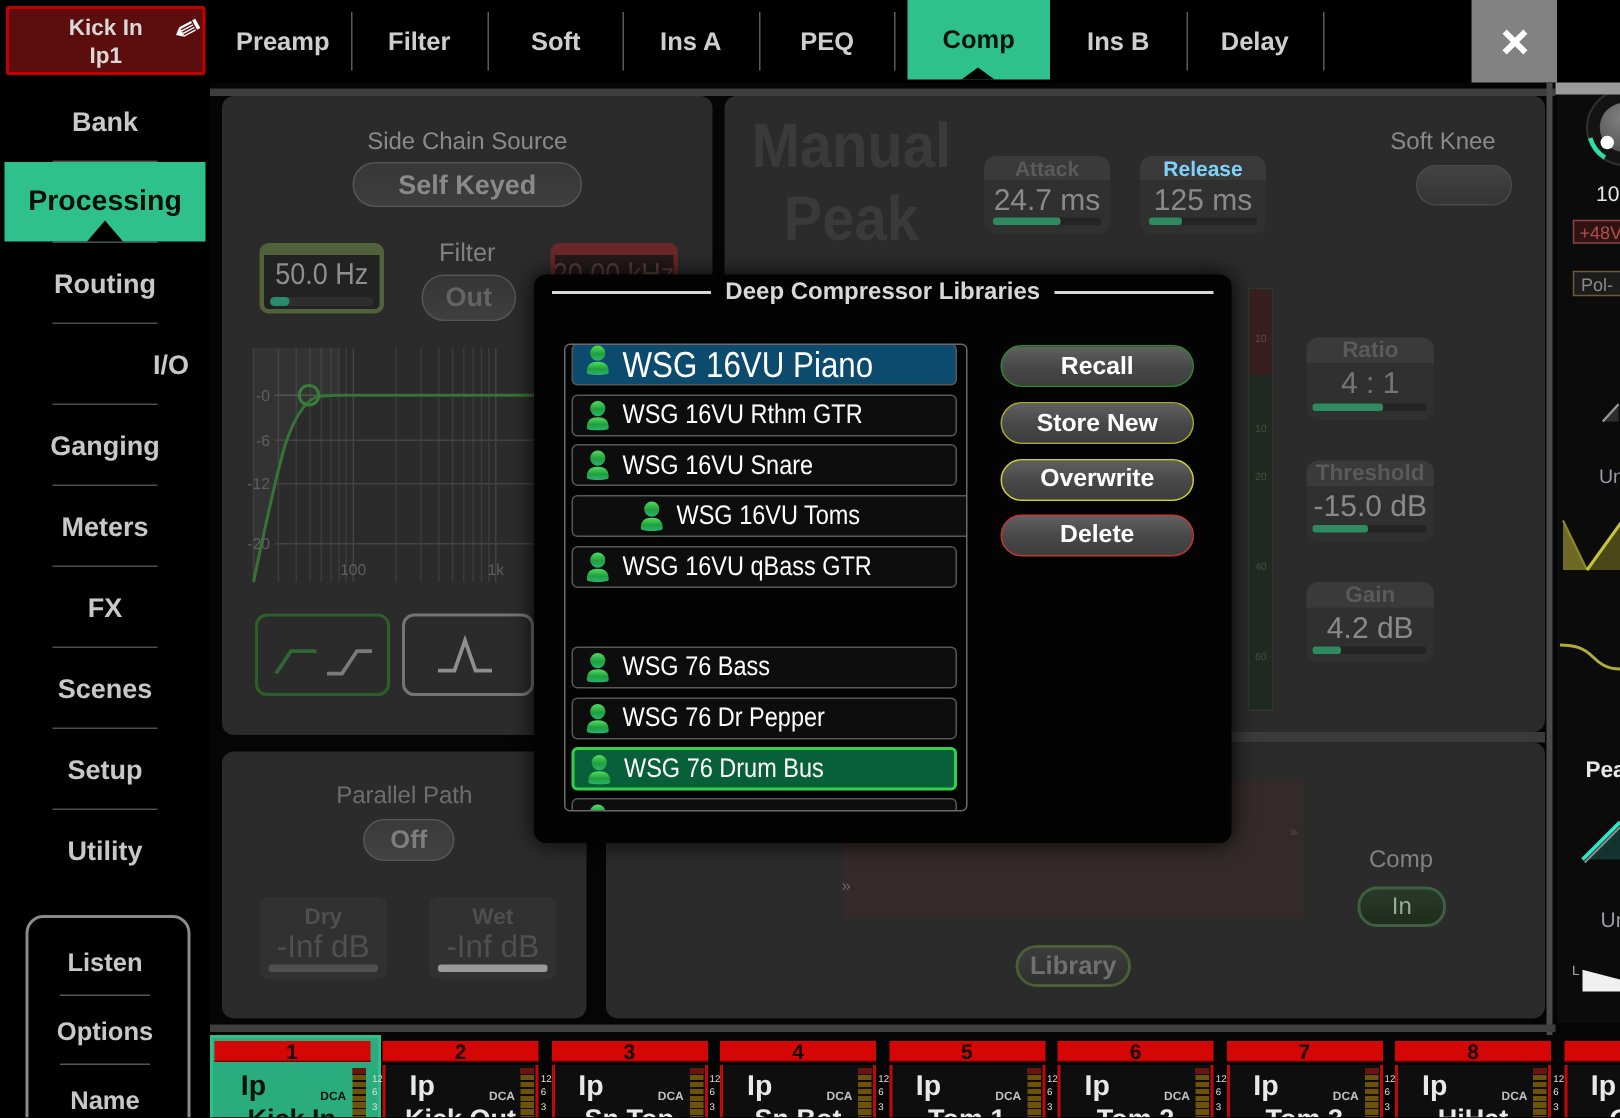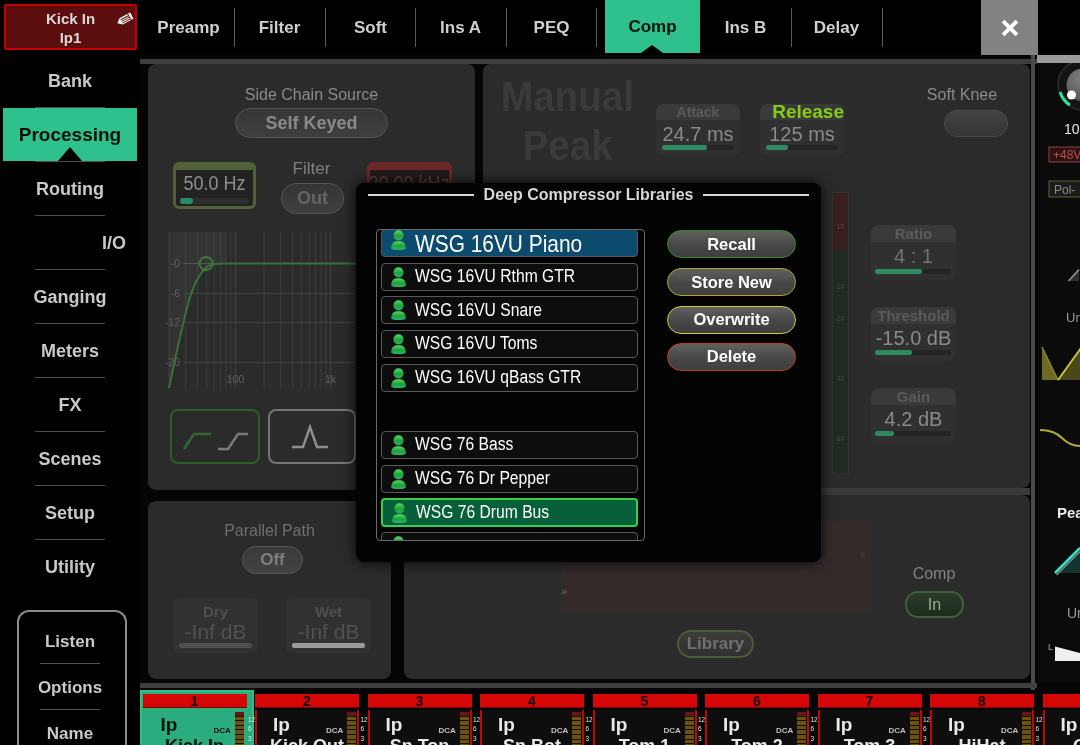--- a/index.html
+++ b/index.html
@@ -194,21 +194,21 @@
 <div class="abs" style="left:495px;top:72px;width:145px;text-align:center;color:#3a3a3a;font-size:42px;font-weight:bold;line-height:49px;transform:scaleX(0.92);">Manual<br>Peak</div>
 
 <div class="abs" style="left:656px;top:104px;width:84px;height:52px;background:#303030;border-radius:8px;">
   <div class="abs" style="left:0;top:0;width:100%;height:16px;background:#3a3a3a;border-radius:8px 8px 0 0;text-align:center;color:#5a5a5a;font-size:14px;font-weight:bold;line-height:16px;">Attack</div>
   <div class="abs" style="left:0;top:19px;width:100%;text-align:center;color:#8a8a8a;font-size:20px;">24.7 ms</div>
   <div class="abs" style="left:6px;top:41px;width:72px;height:5px;background:#242424;border-radius:2px;">
         <div class="abs" style="left:0;top:0;width:45px;height:5px;background:#2e8a60;border-radius:2px;"></div>
       </div>
 </div>
 <div class="abs" style="left:760px;top:104px;width:84px;height:52px;background:#303030;border-radius:8px;">
-  <div class="abs" style="left:0;top:0;width:100%;height:16px;background:#3a3a3a;border-radius:8px 8px 0 0;text-align:right;color:#84cc16;font-size:19px;font-weight:bold;line-height:16px;">Release</div>
+  <div class="abs" style="left:0;top:0;width:100%;height:16px;background:#3a3a3a;border-radius:8px 8px 0 0;text-align:center;color:#7dd3fc;font-size:14px;font-weight:bold;line-height:16px;">Release</div>
   <div class="abs" style="left:0;top:19px;width:100%;text-align:center;color:#8a8a8a;font-size:20px;">125 ms</div>
   <div class="abs" style="left:6px;top:41px;width:72px;height:5px;background:#242424;border-radius:2px;">
         <div class="abs" style="left:0;top:0;width:22px;height:5px;background:#2e8a60;border-radius:2px;"></div>
       </div>
 </div>
 <div class="abs" style="left:912px;top:86px;width:100px;height:14px;color:#8a8a8a;font-size:16px;text-align:center;">Soft Knee</div>
 <div class="abs" style="left:944px;top:110px;width:62px;height:25px;border-radius:13px;background:linear-gradient(#424242,#353535);border:1px solid #4a4a4a;"></div>
 
 <div class="abs" style="left:483px;top:488px;width:547px;height:7px;background:#3a3a3a;"></div>
 
@@ -406,21 +406,21 @@
                 <stop offset="0" stop-color="#52dd60"></stop>
                 <stop offset="0.55" stop-color="#1fa03c"></stop>
                 <stop offset="1" stop-color="#2ab373"></stop>
               </linearGradient>
             </defs>
             <circle cx="8.5" cy="5.4" r="5.1" fill="url(#pg)"></circle>
             <path d="M1.2 18.2 C1.2 13 4 11.2 8.5 11.2 C13 11.2 15.8 13 15.8 18.2 C15.8 19.4 13.5 20 8.5 20 C3.5 20 1.2 19.4 1.2 18.2 Z" fill="url(#pg)"></path>
           </svg>
           <span style="display:inline-block;transform:scaleX(0.87);transform-origin:0 50%;white-space:nowrap;">WSG 16VU Snare</span>
         </div>
-        <div class="abs" style="left:4px;top:99.94999999999999px;width:255px;height:26px;background:#0d0d0d;border:1px solid #585858;border-radius:4px;display:flex;align-items:center;color:#fff;font-size:18px;">
+        <div class="abs" style="left:4px;top:99.94999999999999px;width:255px;height:26px;background:#0d0d0d;border:1px solid #585858;border-radius:4px;display:flex;align-items:center;color:#fff;font-size:18px;padding-left:36px;">
           <svg width="17" height="20" viewBox="0 0 17 20" style="margin:0 8px 0 8px;flex:0 0 auto;">
             <defs>
               <linearGradient id="pg" x1="0" y1="0" x2="0" y2="1">
                 <stop offset="0" stop-color="#52dd60"></stop>
                 <stop offset="0.55" stop-color="#1fa03c"></stop>
                 <stop offset="1" stop-color="#2ab373"></stop>
               </linearGradient>
             </defs>
             <circle cx="8.5" cy="5.4" r="5.1" fill="url(#pg)"></circle>
             <path d="M1.2 18.2 C1.2 13 4 11.2 8.5 11.2 C13 11.2 15.8 13 15.8 18.2 C15.8 19.4 13.5 20 8.5 20 C3.5 20 1.2 19.4 1.2 18.2 Z" fill="url(#pg)"></path>

